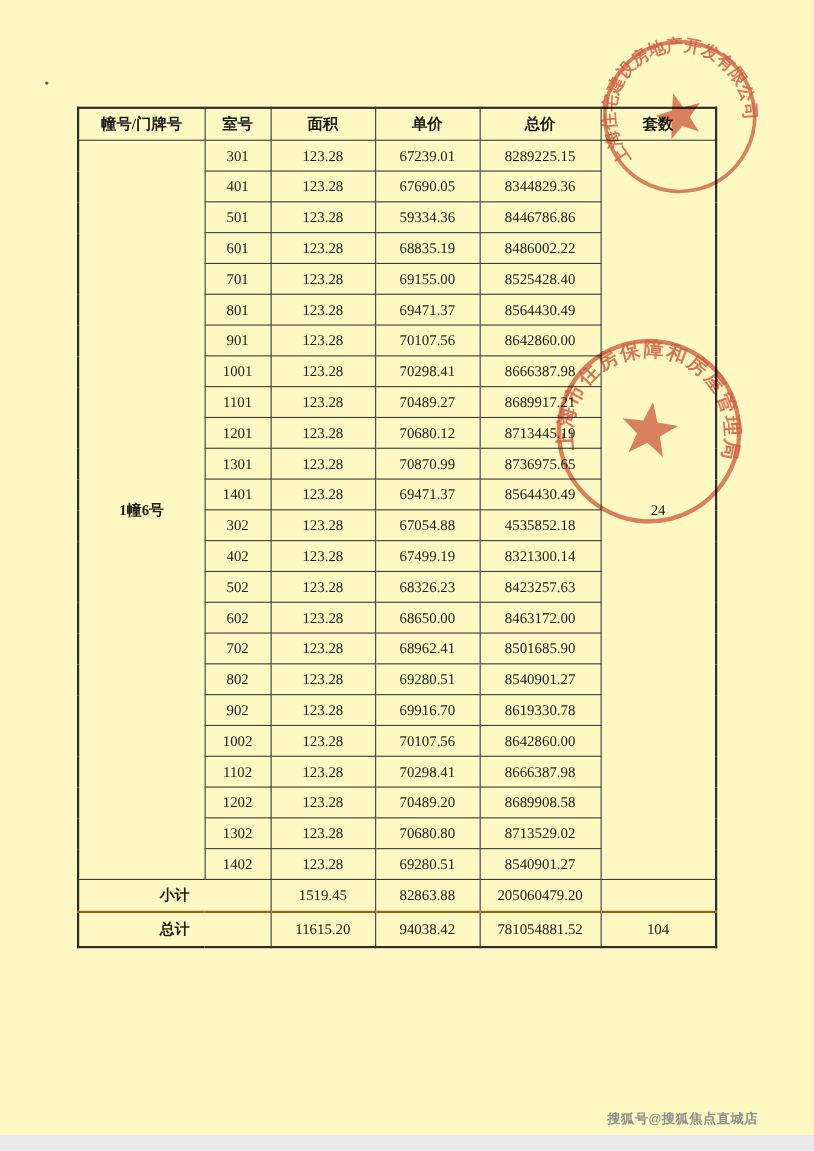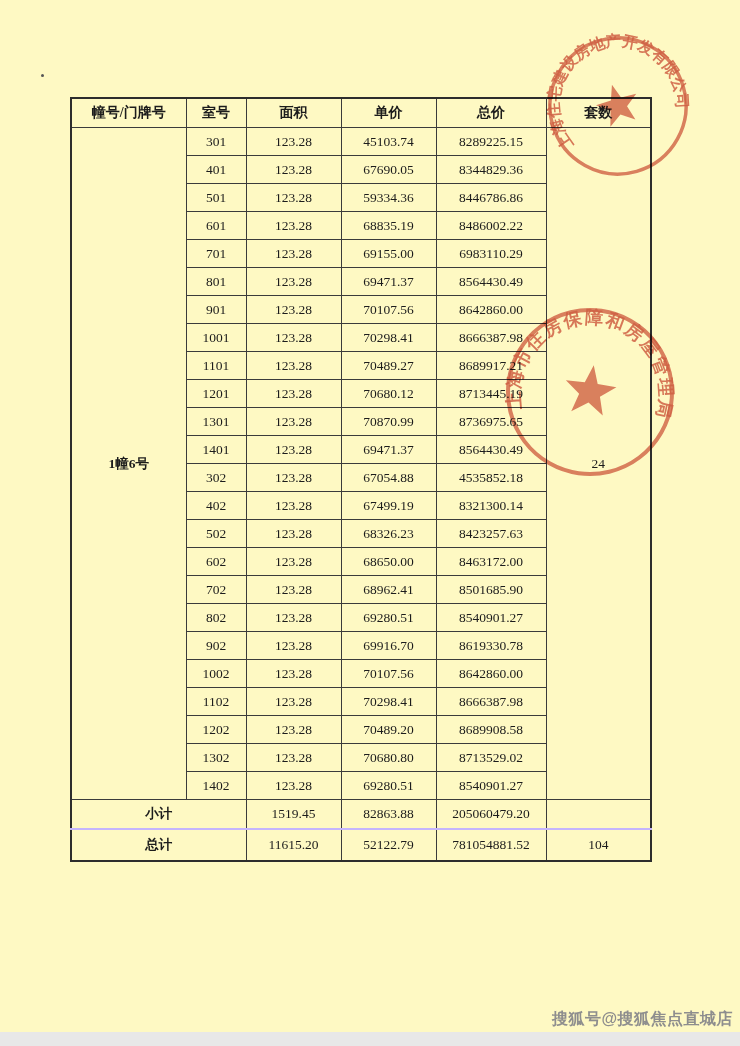--- a/index.html
+++ b/index.html
@@ -24,35 +24,35 @@
     height:27px;
     padding:0 2px;
     overflow:hidden;white-space:nowrap;
   }
   .price-table{border:2px solid #2d2d2d;}
   .price-table thead th{font-weight:bold;font-size:14px;height:28px;}
   .building-cell{font-weight:bold;font-size:14px;margin-left:11px;}
   .unit-count-cell{font-size:14px;}
   .summary-label{font-weight:bold;font-size:14px;margin-top:10px;}
   .subtotal-row td{height:28px;}
-  .total-row td{height:30px;border-top:2px solid #c4b5fd;}
+  .total-row td{height:30px;border-top:2px solid #a16207;}
   .stamp{
     position:absolute;
     mix-blend-mode:multiply;
     opacity:.85;
     pointer-events:none;
   }
   .stamp text{
     font-family:"Liberation Serif","DejaVu Serif",serif;
     font-weight:bold;
   }
   .watermark{
     position:absolute;left:552px;top:1009px;
     font-family:"Liberation Sans","DejaVu Sans",sans-serif;
-    font-size:16px;font-weight:bold;color:#8e8e8e;
+    font-size:12px;font-weight:bold;color:#8e8e8e;
     letter-spacing:.5px;
   }
   .speck{position:absolute;background:#555;border-radius:50%;}
 </style>
 </head>
 <body>
 
 <div class="page">
 
   <table class="price-table">
@@ -72,21 +72,21 @@
         <th>单价</th>
         <th>总价</th>
         <th>套数</th>
       </tr>
     </thead>
     <tbody>
         <tr>
           <td rowspan="24" class="building-cell">1幢6号</td>
           <td>301</td>
           <td>123.28</td>
-          <td>45103.74</td>
+          <td>67239.01</td>
           <td>8289225.15</td>
           <td rowspan="24" class="unit-count-cell">24</td>
         </tr>
         <tr>
           <td>401</td>
           <td>123.28</td>
           <td>67690.05</td>
           <td>8344829.36</td>
         </tr>
         <tr>
@@ -98,21 +98,21 @@
         <tr>
           <td>601</td>
           <td>123.28</td>
           <td>68835.19</td>
           <td>8486002.22</td>
         </tr>
         <tr>
           <td>701</td>
           <td>123.28</td>
           <td>69155.00</td>
-          <td>6983110.29</td>
+          <td>8525428.40</td>
         </tr>
         <tr>
           <td>801</td>
           <td>123.28</td>
           <td>69471.37</td>
           <td>8564430.49</td>
         </tr>
         <tr>
           <td>901</td>
           <td>123.28</td>
@@ -226,21 +226,21 @@
       <tr class="subtotal-row">
         <td colspan="2" class="summary-label">小计</td>
         <td>1519.45</td>
         <td>82863.88</td>
         <td>205060479.20</td>
         <td></td>
       </tr>
       <tr class="total-row">
         <td colspan="2" class="summary-label">总计</td>
         <td>11615.20</td>
-        <td>52122.79</td>
+        <td>94038.42</td>
         <td>781054881.52</td>
         <td>104</td>
       </tr>
     </tbody>
   </table>
 
   <svg class="stamp" style="left:533px;top:21px;transform:rotate(-16deg);" width="170" height="170" viewBox="0 0 170 170">
     <defs>
       <path id="sealArc1" d="M 33,112 A 59,59 0 1 1 137,112"></path>
     </defs>

